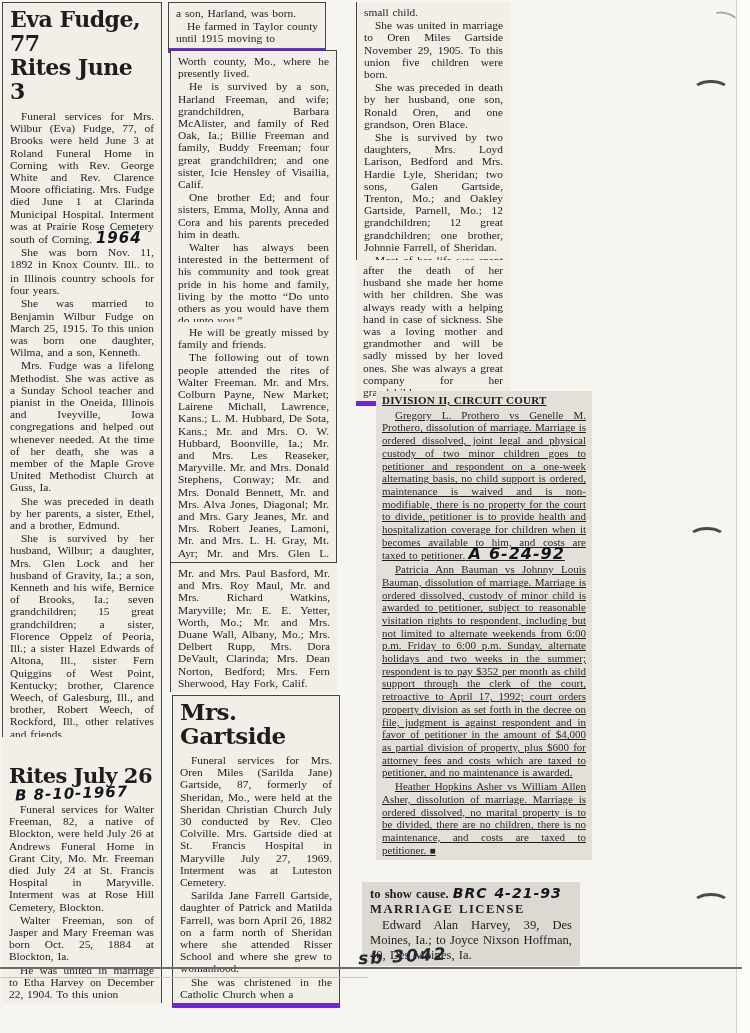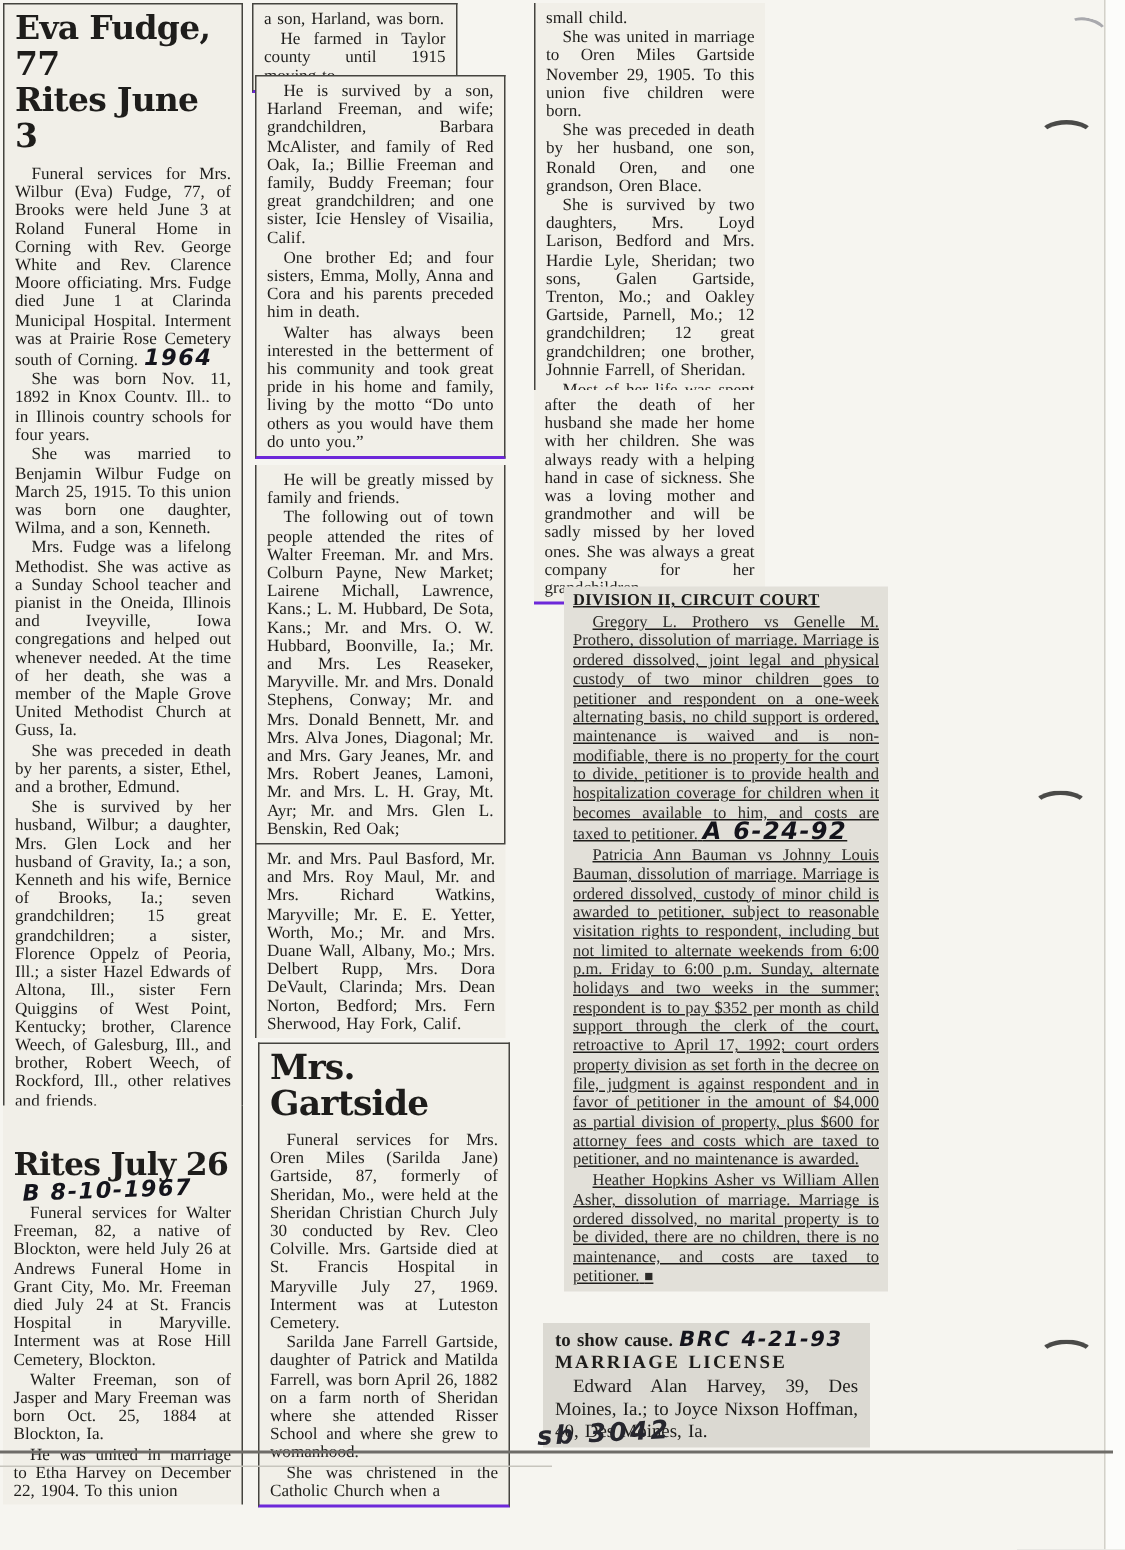--- a/index.html
+++ b/index.html
@@ -14,21 +14,21 @@
   }
   .clip p{
     margin:1px 0 0 0;font-size:11.4px;line-height:12.2px;
     text-align:justify;text-indent:11px;word-spacing:1px;
   }
   .clip p.flush{text-indent:0;}
   .obit-head{
     font-family:"DejaVu Serif", serif;font-weight:bold;
     font-size:22px;line-height:24px;letter-spacing:-0.5px;margin:1px 0 7px 0;
   }
-  .bt{border-top:1px solid #45443f;} .bb{border-bottom:2px solid #6d28d9;}
+  .bt{border-top:1px solid #45443f;} .bb{border-bottom:5px solid #6d28d9;}
   .bl{border-left:1px solid #45443f;} .br{border-right:1px solid #45443f;}
   .hw{
     font-family:"DejaVu Sans", sans-serif;font-style:italic;font-weight:bold;
     color:#14141c;letter-spacing:1px;
   }
   .hw-inline{font-size:15px;white-space:nowrap;}
   .hw-line{display:block;font-size:15px;margin:-3px 0 0 6px;transform:rotate(-2deg);}
   .court{
     background:#e2e0d9;padding:3px 6px;
   }
@@ -96,32 +96,33 @@
     <div class="obit-head" style="font-size:21px;line-height:23px;margin-bottom:0;">
       <br>
       <span>Rites July 26</span>
     </div>
     <span class="hw hw-line">B 8-10-1967</span>
     <p>Funeral services for Walter Freeman, 82, a native of Blockton, were held July 26 at Andrews Funeral Home in Grant City, Mo. Mr. Freeman died July 24 at St. Francis Hospital in Maryville. Interment was at Rose Hill Cemetery, Blockton.</p>
     <p>Walter Freeman, son of Jasper and Mary Freeman was born Oct. 25, 1884 at Blockton, Ia.</p>
     <p>He was united in marriage to Etha Harvey on December 22, 1904. To this union</p>
   </div>
 
-  <div class="clip bt bb bl br" style="left:168px;top:2px;width:137px;">
+  <div class="clip bt bb bl br" style="left:168px;top:2px;width:158px;">
     <p class="flush">a son, Harland, was born.</p>
     <p>He farmed in Taylor county until 1915 moving to</p>
   </div>
 
   <div class="clip bt bb bl br" style="left:170px;top:50px;width:167px;">
+    <p class="flush">Worth county, Mo., where he presently lived.</p>
     <p>He is survived by a son, Harland Freeman, and wife; grandchildren, Barbara McAlister, and family of Red Oak, Ia.; Billie Freeman and family, Buddy Freeman; four great grandchildren; and one sister, Icie Hensley of Visailia, Calif.</p>
     <p>One brother Ed; and four sisters, Emma, Molly, Anna and Cora and his parents preceded him in death.</p>
     <p>Walter has always been interested in the betterment of his community and took great pride in his home and family, living by the motto “Do unto others as you would have them do unto you.”</p>
   </div>
 
-  <div class="clip bl br" style="left:170px;top:310px;width:167px;">
+  <div class="clip bl br" style="left:170px;top:322px;width:167px;">
     <p>He will be greatly missed by family and friends.</p>
     <p>The following out of town people attended the rites of Walter Freeman. Mr. and Mrs. Colburn Payne, New Market; Lairene Michall, Lawrence, Kans.; L. M. Hubbard, De Sota, Kans.; Mr. and Mrs. O. W. Hubbard, Boonville, Ia.; Mr. and Mrs. Les Reaseker, Maryville. Mr. and Mrs. Donald Stephens, Conway; Mr. and Mrs. Donald Bennett, Mr. and Mrs. Alva Jones, Diagonal; Mr. and Mrs. Gary Jeanes, Mr. and Mrs. Robert Jeanes, Lamoni, Mr. and Mrs. L. H. Gray, Mt. Ayr; Mr. and Mrs. Glen L. Benskin, Red Oak;</p>
   </div>
 
   <div class="clip bl bt" style="left:170px;top:562px;width:167px;">
     <p class="flush">Mr. and Mrs. Paul Basford, Mr. and Mrs. Roy Maul, Mr. and Mrs. Richard Watkins, Maryville; Mr. E. E. Yetter, Worth, Mo.; Mr. and Mrs. Duane Wall, Albany, Mo.; Mrs. Delbert Rupp, Mrs. Dora DeVault, Clarinda; Mrs. Dean Norton, Bedford; Mrs. Fern Sherwood, Hay Fork, Calif.</p>
   </div>
 
   <div class="clip bt bb bl br" style="left:172px;top:695px;width:168px;">
     <div class="obit-head" style="font-size:23px;margin-bottom:6px;">Mrs. Gartside</div>

